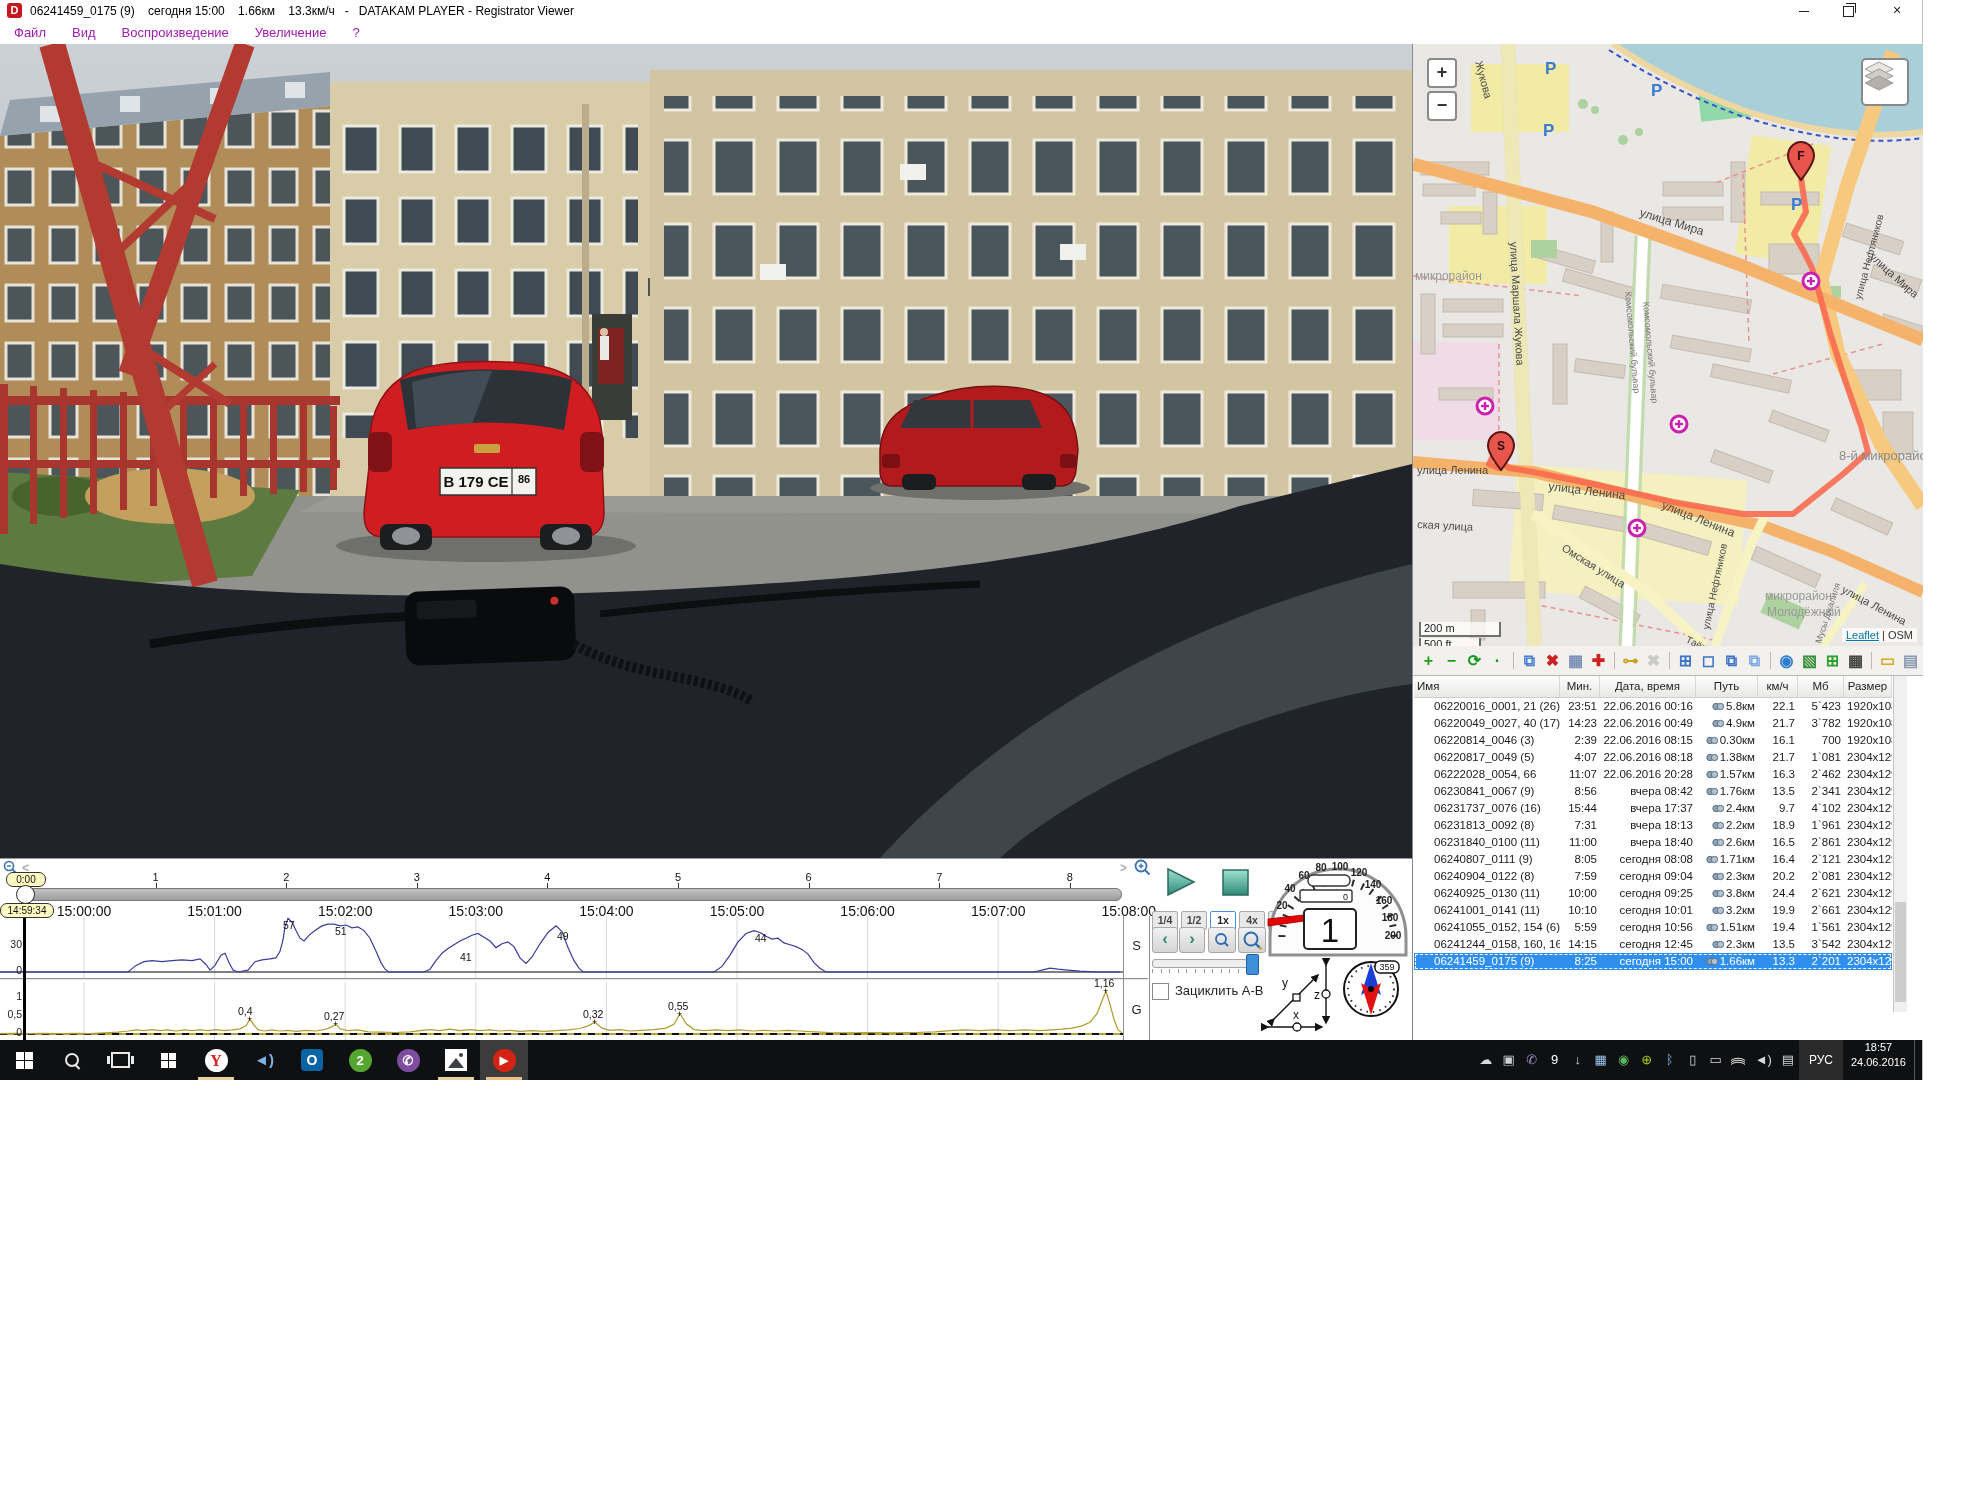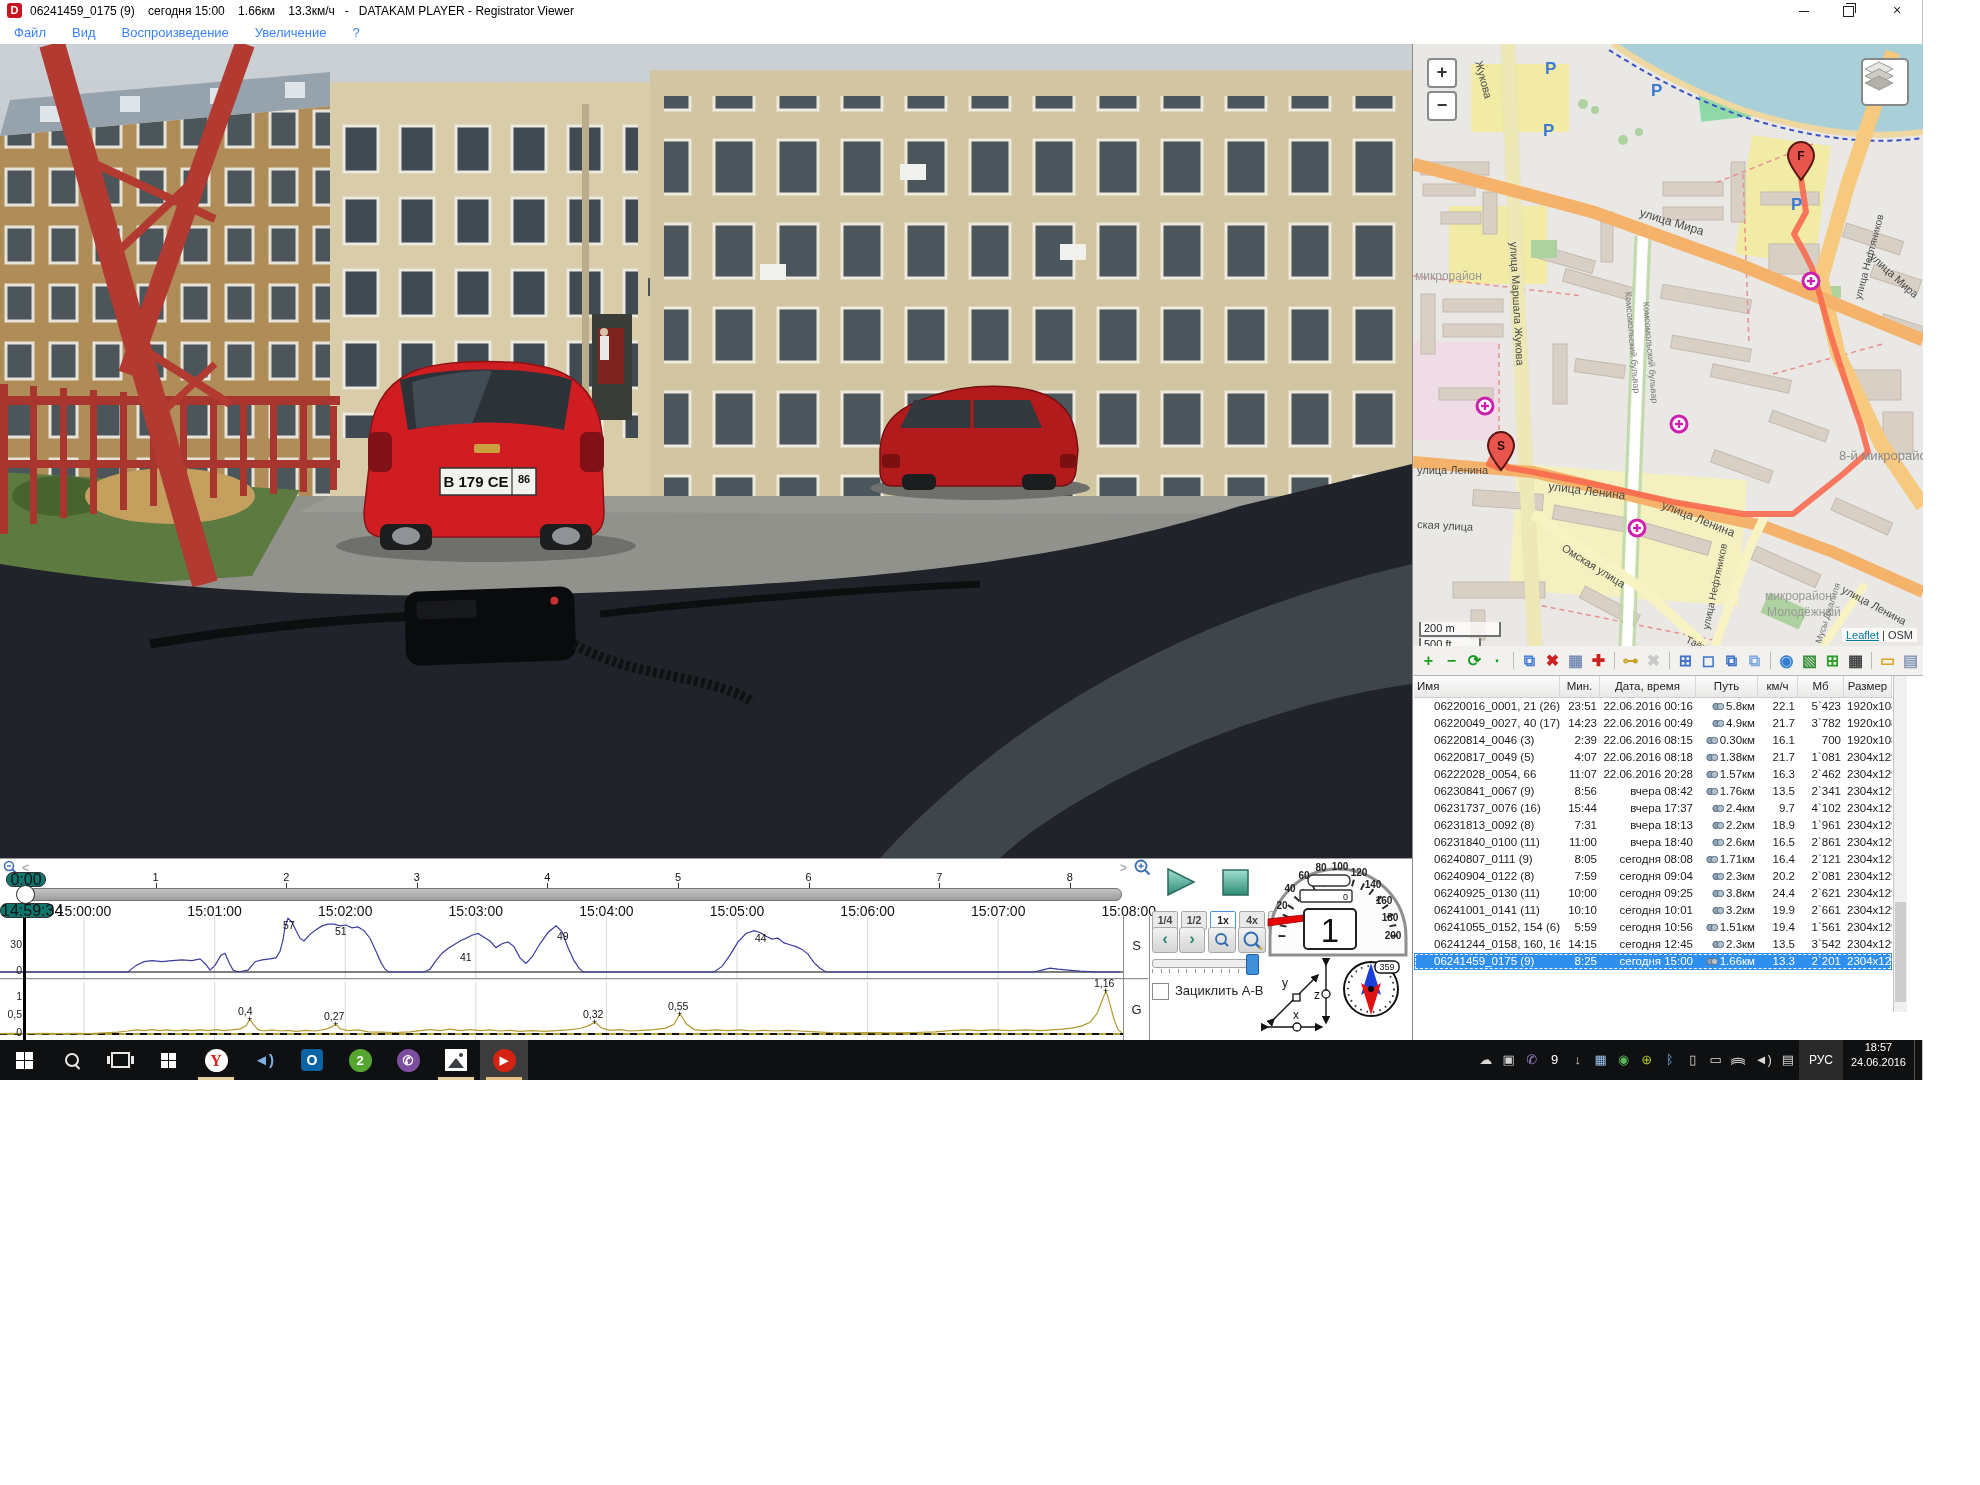--- a/index.html
+++ b/index.html
@@ -8,21 +8,21 @@
   
   .titlebar{position:absolute;left:0;top:0;width:1922px;height:22px;background:#fff;font-size:12px;color:#000;}
   .appicon{position:absolute;left:7px;top:3px;width:15px;height:15px;background:#c9151e;border-radius:3px;
            color:#fff;font-weight:bold;font-size:11px;text-align:center;line-height:15px;}
   .titletext{position:absolute;left:30px;top:4px;white-space:pre;}
   .winbtn{position:absolute;top:0;width:44px;height:22px;text-align:center;line-height:20px;font-size:14px;color:#222;}
   .winbtn.min{left:1782px;} .winbtn.res{left:1826px;} .winbtn.cls{left:1872px;width:50px;}
   .minbar{display:inline-block;width:10px;height:1px;background:#222;vertical-align:middle;}
   .resbox{display:inline-block;width:9px;height:9px;border:1px solid #222;position:relative;top:2px;background:#fff;}
   .resbox:before{content:"";position:absolute;left:2px;top:-4px;width:9px;height:9px;border:1px solid #222;border-bottom:none;border-left:none;}
-  .menubar{position:absolute;left:0;top:22px;width:1922px;height:22px;background:#fff;font-size:13px;color:#3b82f6;}
+  .menubar{position:absolute;left:0;top:22px;width:1922px;height:22px;background:#fff;font-size:13px;color:#a21caf;}
   .menubar span{display:inline-block;margin-left:26px;line-height:22px;}
   .menubar span:first-child{margin-left:14px;}
   
   #video{position:absolute;left:0;top:44px;width:1412px;height:814px;background:#9aa0a6;overflow:hidden;}
   #video svg{position:absolute;left:0;top:0;}
   .overlay-text{position:absolute;left:0;top:752px;width:1412px;text-align:center;
                 font-family:"DejaVu Serif",serif;font-weight:bold;font-size:27px;color:#f7a51d;
                 text-shadow:0 0 2px rgba(0,0,0,.55);letter-spacing:1px;white-space:pre;}
   
   #rpanel{position:absolute;left:1412px;top:44px;width:510px;height:996px;background:#fff;border-left:1px solid #8a8a8a;}
@@ -57,21 +57,21 @@
   .vsb .thumb{position:absolute;left:1px;right:1px;top:226px;height:100px;background:#cdcdcd;}
   
   .linkbar{position:absolute;left:0;top:968px;width:510px;height:28px;background:#fbfbfb;border-top:1px solid #b0b0b0;}
   .linkbar .txt{position:absolute;left:0;top:5px;width:470px;text-align:center;color:#1e90e8;font-weight:bold;font-style:italic;font-size:13.5px;}
   .camico{position:absolute;right:10px;top:2px;width:34px;height:24px;}
   .camico .top{position:absolute;left:4px;top:0;width:22px;height:9px;background:#e03a30;border-radius:3px;}
   .camico .body{position:absolute;left:0;top:8px;width:34px;height:14px;background:#23262a;border-radius:4px;}
   .camico .lens{position:absolute;left:13px;top:11px;width:8px;height:8px;background:#4a5058;border-radius:50%;border:1px solid #111;}
   
   #strip{position:absolute;left:0;top:858px;width:1412px;height:182px;background:#fff;border-top:1px solid #9a9a9a;font-size:11px;color:#111;}
-  .bubble{position:absolute;border:1px solid #333;border-radius:7px;background:#0f766e;text-align:center;font-size:16px;z-index:6;}
+  .bubble{position:absolute;border:1px solid #333;border-radius:7px;background:#fef9c3;text-align:center;font-size:10px;z-index:6;}
   .sldtrack{position:absolute;left:25px;top:29px;width:1095px;height:11px;background:linear-gradient(#c2c2c2,#9e9e9e);border:1px solid #777;border-radius:0 6px 6px 0;}
   .sldhandle{position:absolute;left:16px;top:26px;width:17px;height:17px;background:#fff;border:1.5px solid #222;border-radius:50%;z-index:7;}
   .mtick{position:absolute;top:24px;width:1px;height:6px;background:#333;}
   .mnum{position:absolute;top:12px;width:20px;margin-left:-10px;text-align:center;font-size:11px;}
   .tlabel{position:absolute;top:44px;width:70px;margin-left:-35px;text-align:center;font-size:14px;}
   .chart{position:absolute;left:0;background:#fff;}
   .divider{position:absolute;left:0;top:119px;width:1148px;height:1px;background:#8f8f8f;border-bottom:1px solid #e6e6e6;}
   .ytick{position:absolute;width:20px;text-align:right;font-size:10.5px;color:#222;}
   .cursorline{position:absolute;left:23px;top:44px;width:3px;height:138px;background:#000;z-index:5;}
   .sgcol{position:absolute;left:1123px;top:57px;width:25px;height:125px;border-left:1px solid #8f8f8f;border-right:1px solid #8f8f8f;}

